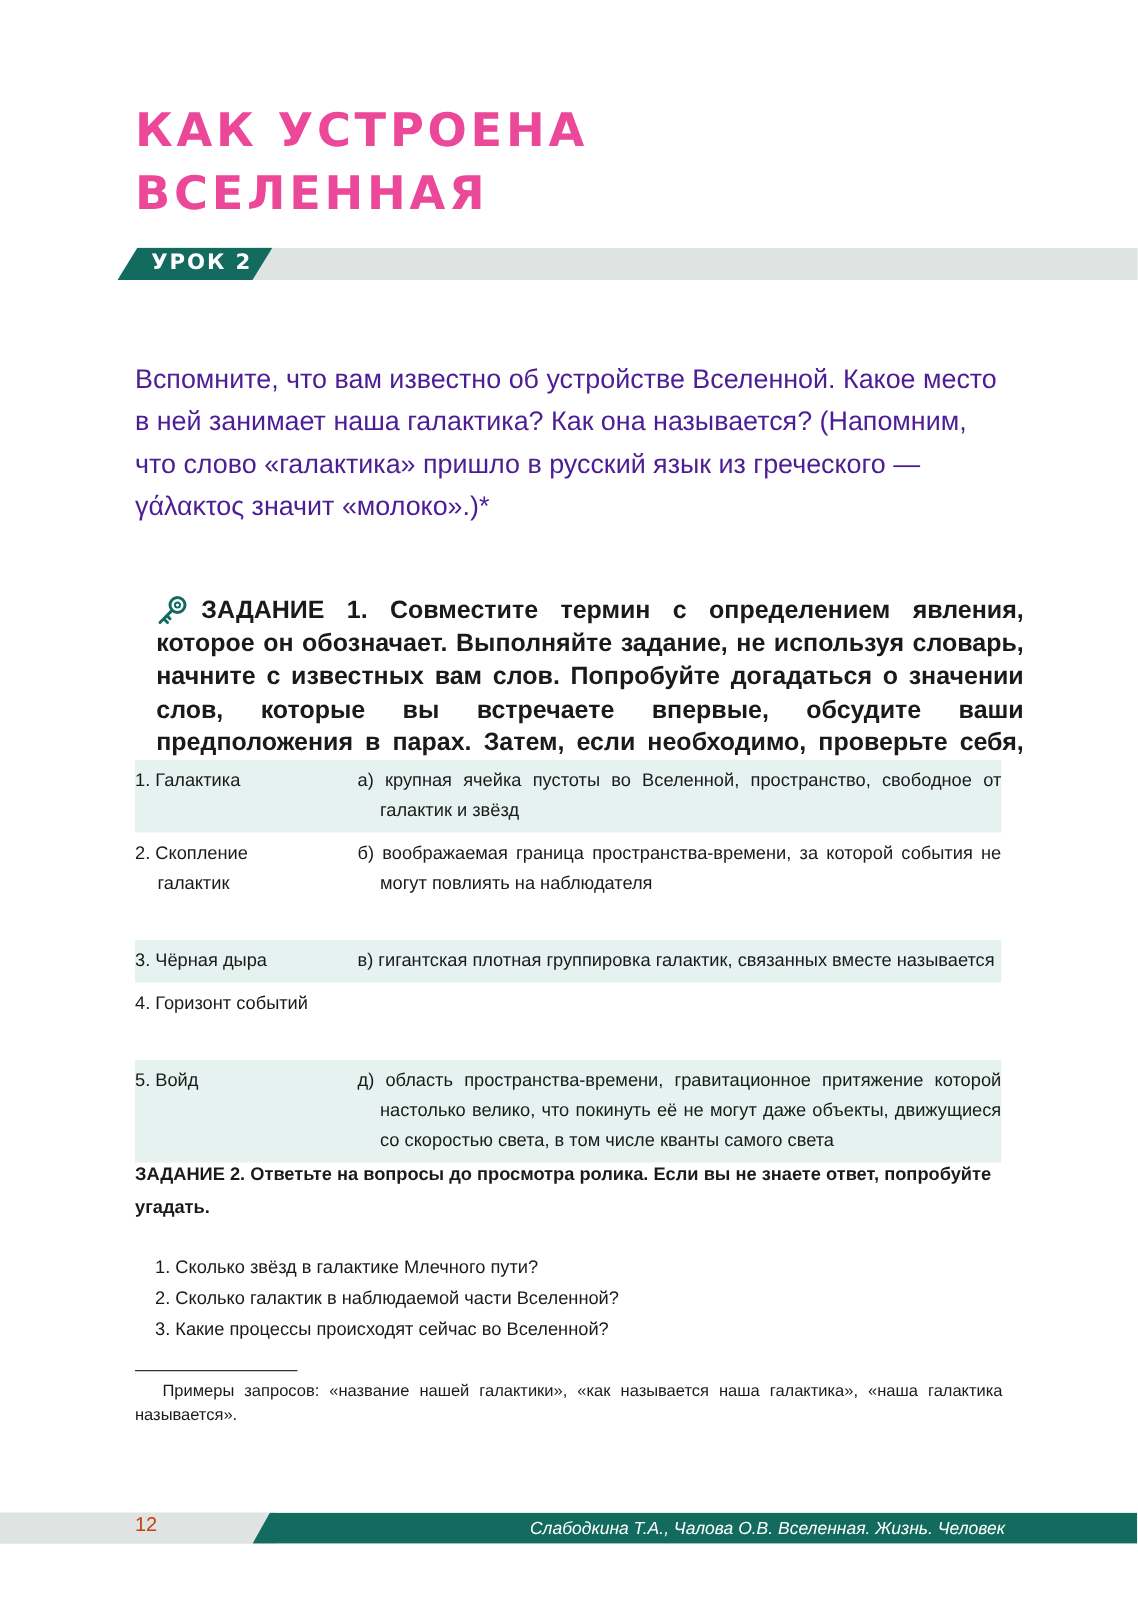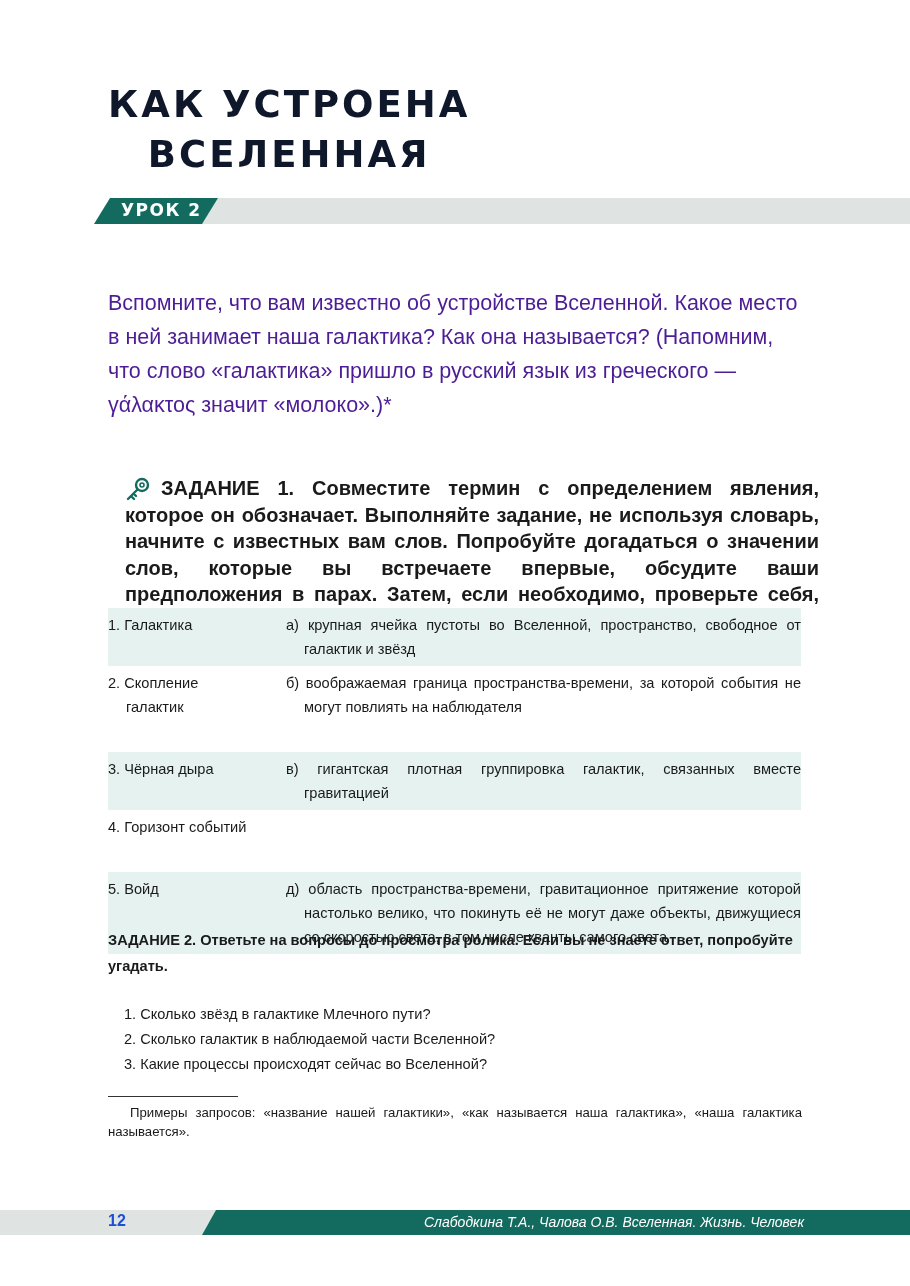--- a/index.html
+++ b/index.html
@@ -1,20 +1,20 @@
 <!DOCTYPE html>
 <html><head>
 <meta charset="utf-8">
 <style>
   html, body { margin:0; padding:0; background:#ffffff; }
   body { width:910px; height:1286px; position:relative; overflow:hidden;
          font-family:"Liberation Sans", "DejaVu Sans", sans-serif; color:#1a1a1a; }
-  .title { position:absolute; left:108px; top:80px; margin:0; color:#0f172a;
+  .title { position:absolute; left:108px; top:80px; margin:0; color:#ec4899;
            font-family:"DejaVu Sans", sans-serif; font-weight:bold; font-size:37px;
-           letter-spacing:3px; line-height:50px;text-align:center; }
+           letter-spacing:3px; line-height:50px; }
   .lesson-bar { position:absolute; left:0; top:198px; width:910px; height:26px;padding-left:31px; }
   .lesson-bar .grey { position:absolute; left:190px; top:0; right:0; height:26px; background:#dfe4e3;
                       clip-path:polygon(14px 0,100% 0,100% 100%,0 100%); }
   .lesson-bar .green { position:absolute; left:94px; top:0; width:124px; height:26px; background:#136b5f;
                        clip-path:polygon(16px 0,100% 0,calc(100% - 16px) 100%,0 100%); }
   .lesson-bar .label { position:absolute; left:121px; top:2px; color:#fff; font-weight:bold;
                        font-family:"DejaVu Sans", sans-serif; font-size:17px; letter-spacing:1.5px; }
   .intro { position:absolute; left:108px; top:286px; width:700px; color:#4c1d95;
            font-size:21.5px; line-height:34px; margin:0; }
   .task1 { position:absolute; left:108px; top:458px; width:694px; font-size:20px; line-height:26.5px;
@@ -29,21 +29,21 @@
   .task2 { position:absolute; left:108px; top:927px; width:694px; font-size:14.6px; line-height:26px;
            font-weight:bold; margin:0; }
   .questions { position:absolute; left:108px; top:986px; font-size:14.6px; line-height:25px; margin:16px; padding:0; list-style:none; }
   .fn-rule { position:absolute; left:108px; top:1096px; width:130px; height:1px; background:#333; }
   .footnote { position:absolute; left:108px; top:1103px; width:694px; font-size:13.2px; line-height:19px; text-align:justify; }
   .footnote p { margin:0; text-indent:22px; }
   .footer { position:absolute; left:0; top:1210px; width:910px; height:25px; }
   .footer .grey { position:absolute; left:0; top:0; width:220px; height:25px; background:#dfe4e3; }
   .footer .green { position:absolute; left:202px; top:0; right:0; height:25px; background:#136b5f;
                    clip-path:polygon(14px 0,100% 0,100% 100%,0 100%); }
-  .footer .page { position:absolute; left:108px; top:2px; font-weight:bold; color:#1d4ed8; font-size:16px; }
+  .footer .page { position:absolute; left:108px; top:2px; font-weight:normal; color:#c2410c; font-size:16px; }
   .footer .credit { position:absolute; right:106px; top:4px; color:#fff; font-style:italic; font-size:14px; }
 </style>
 </head>
 <body>
 
 <h1 class="title">
   <span>КАК УСТРОЕНА</span><br>
   <span>ВСЕЛЕННАЯ</span>
 </h1>
 
@@ -70,21 +70,21 @@
   <div class="row shade">
     <div class="term"><span>1. Галактика</span></div>
     <div class="def">а) крупная ячейка пустоты во Вселенной, пространство, свободное от галактик и звёзд</div>
   </div>
   <div class="row">
     <div class="term"><span>2. Скопление</span><span class="t2">галактик</span></div>
     <div class="def">б) воображаемая граница пространства-времени, за которой события не могут повлиять на наблюдателя</div>
   </div>
   <div class="row shade">
     <div class="term"><span>3. Чёрная дыра</span></div>
-    <div class="def">в) гигантская плотная группировка галактик, связанных вместе гравитацией</div>
+    <div class="def">в) гигантская плотная группировка галактик, связанных вместе называется</div>
   </div>
   <div class="row">
     <div class="term"><span>4. Горизонт событий</span></div>
   </div>
   <div class="row shade">
     <div class="term"><span>5. Войд</span></div>
     <div class="def">д) область пространства-времени, гравитационное притяжение которой настолько велико, что покинуть её не могут даже объекты, движущиеся со скоростью света, в том числе кванты самого света</div>
   </div>
 </div>
 

